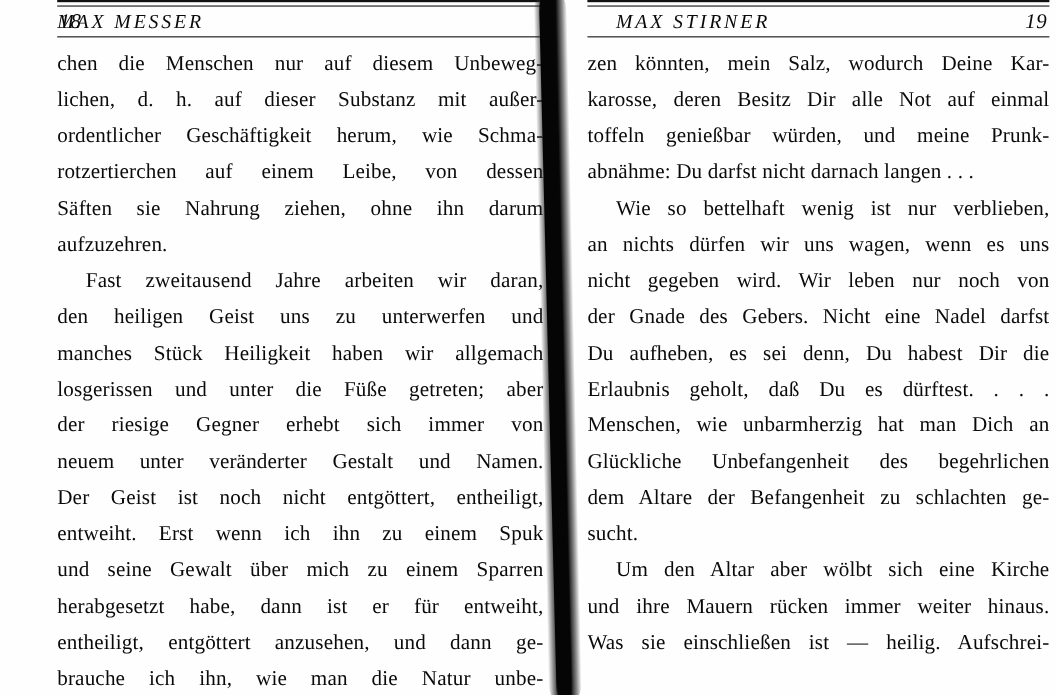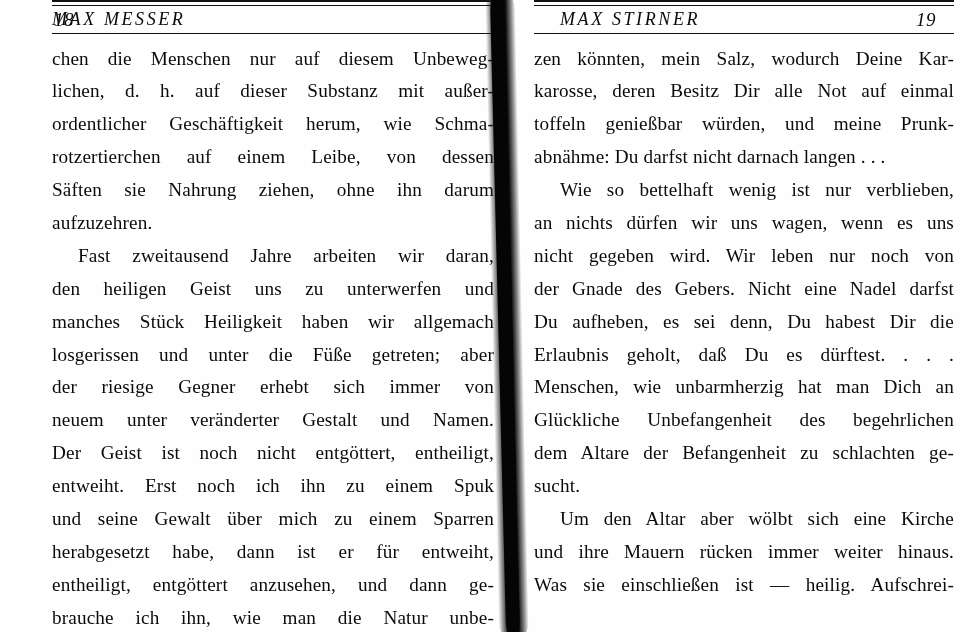--- a/index.html
+++ b/index.html
@@ -85,21 +85,21 @@
     position: absolute;
     font-size: 19px;
     letter-spacing: 0.5px;
   }
   .runhead .title {
     text-align: left;
     font-size: 18px;
     letter-spacing: 2.6px;
   }
   .page-left  .runhead .folio { left: 2px; }
-  .page-right .runhead .folio { right: 18px; }
+  .page-right .runhead .folio { right: 2px; }
   .page-left  .runhead .title { padding-right: 26px; }
   .page-right .runhead .title { padding-left: 26px; }
 
   
   .body {
     margin-top: 9px;
   }
   .ln {
     font-size: 19.2px;
     line-height: 32.9px;
@@ -172,21 +172,21 @@
         <div class="ln">
           <span class="j">der riesige Gegner erhebt sich immer von</span>
         </div>
         <div class="ln">
           <span class="j">neuem unter veränderter Gestalt und Namen.</span>
         </div>
         <div class="ln">
           <span class="j">Der Geist ist noch nicht entgöttert, entheiligt,</span>
         </div>
         <div class="ln">
-          <span class="j">entweiht.  Erst noch ich ihn zu einem Spuk</span>
+          <span class="j">entweiht.  Erst wenn ich ihn zu einem Spuk</span>
         </div>
         <div class="ln">
           <span class="j">und seine Gewalt über mich zu einem Sparren</span>
         </div>
         <div class="ln">
           <span class="j">herabgesetzt habe, dann ist er für entweiht,</span>
         </div>
         <div class="ln">
           <span class="j">entheiligt, entgöttert anzusehen, und dann ge-</span>
         </div>

